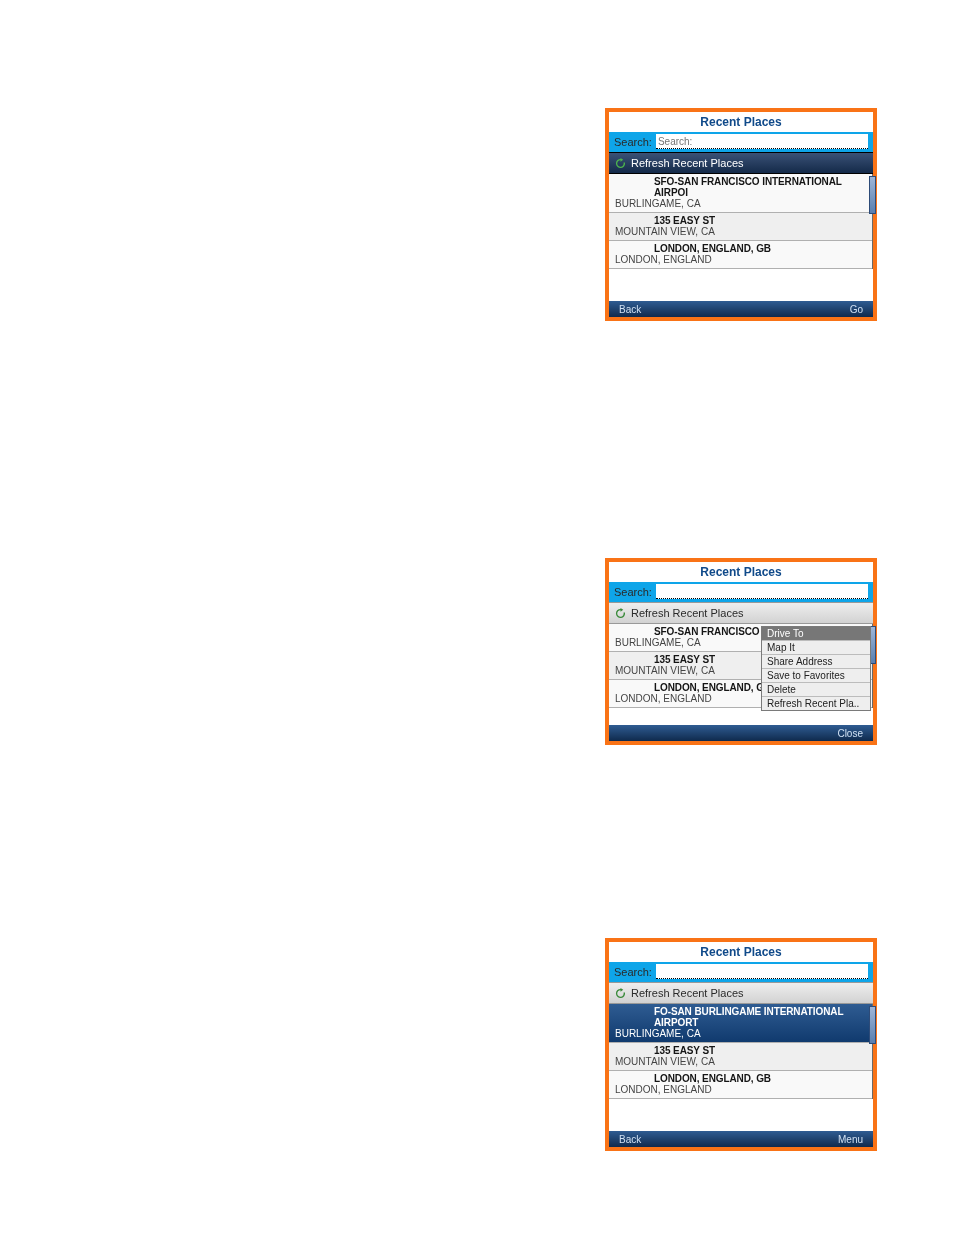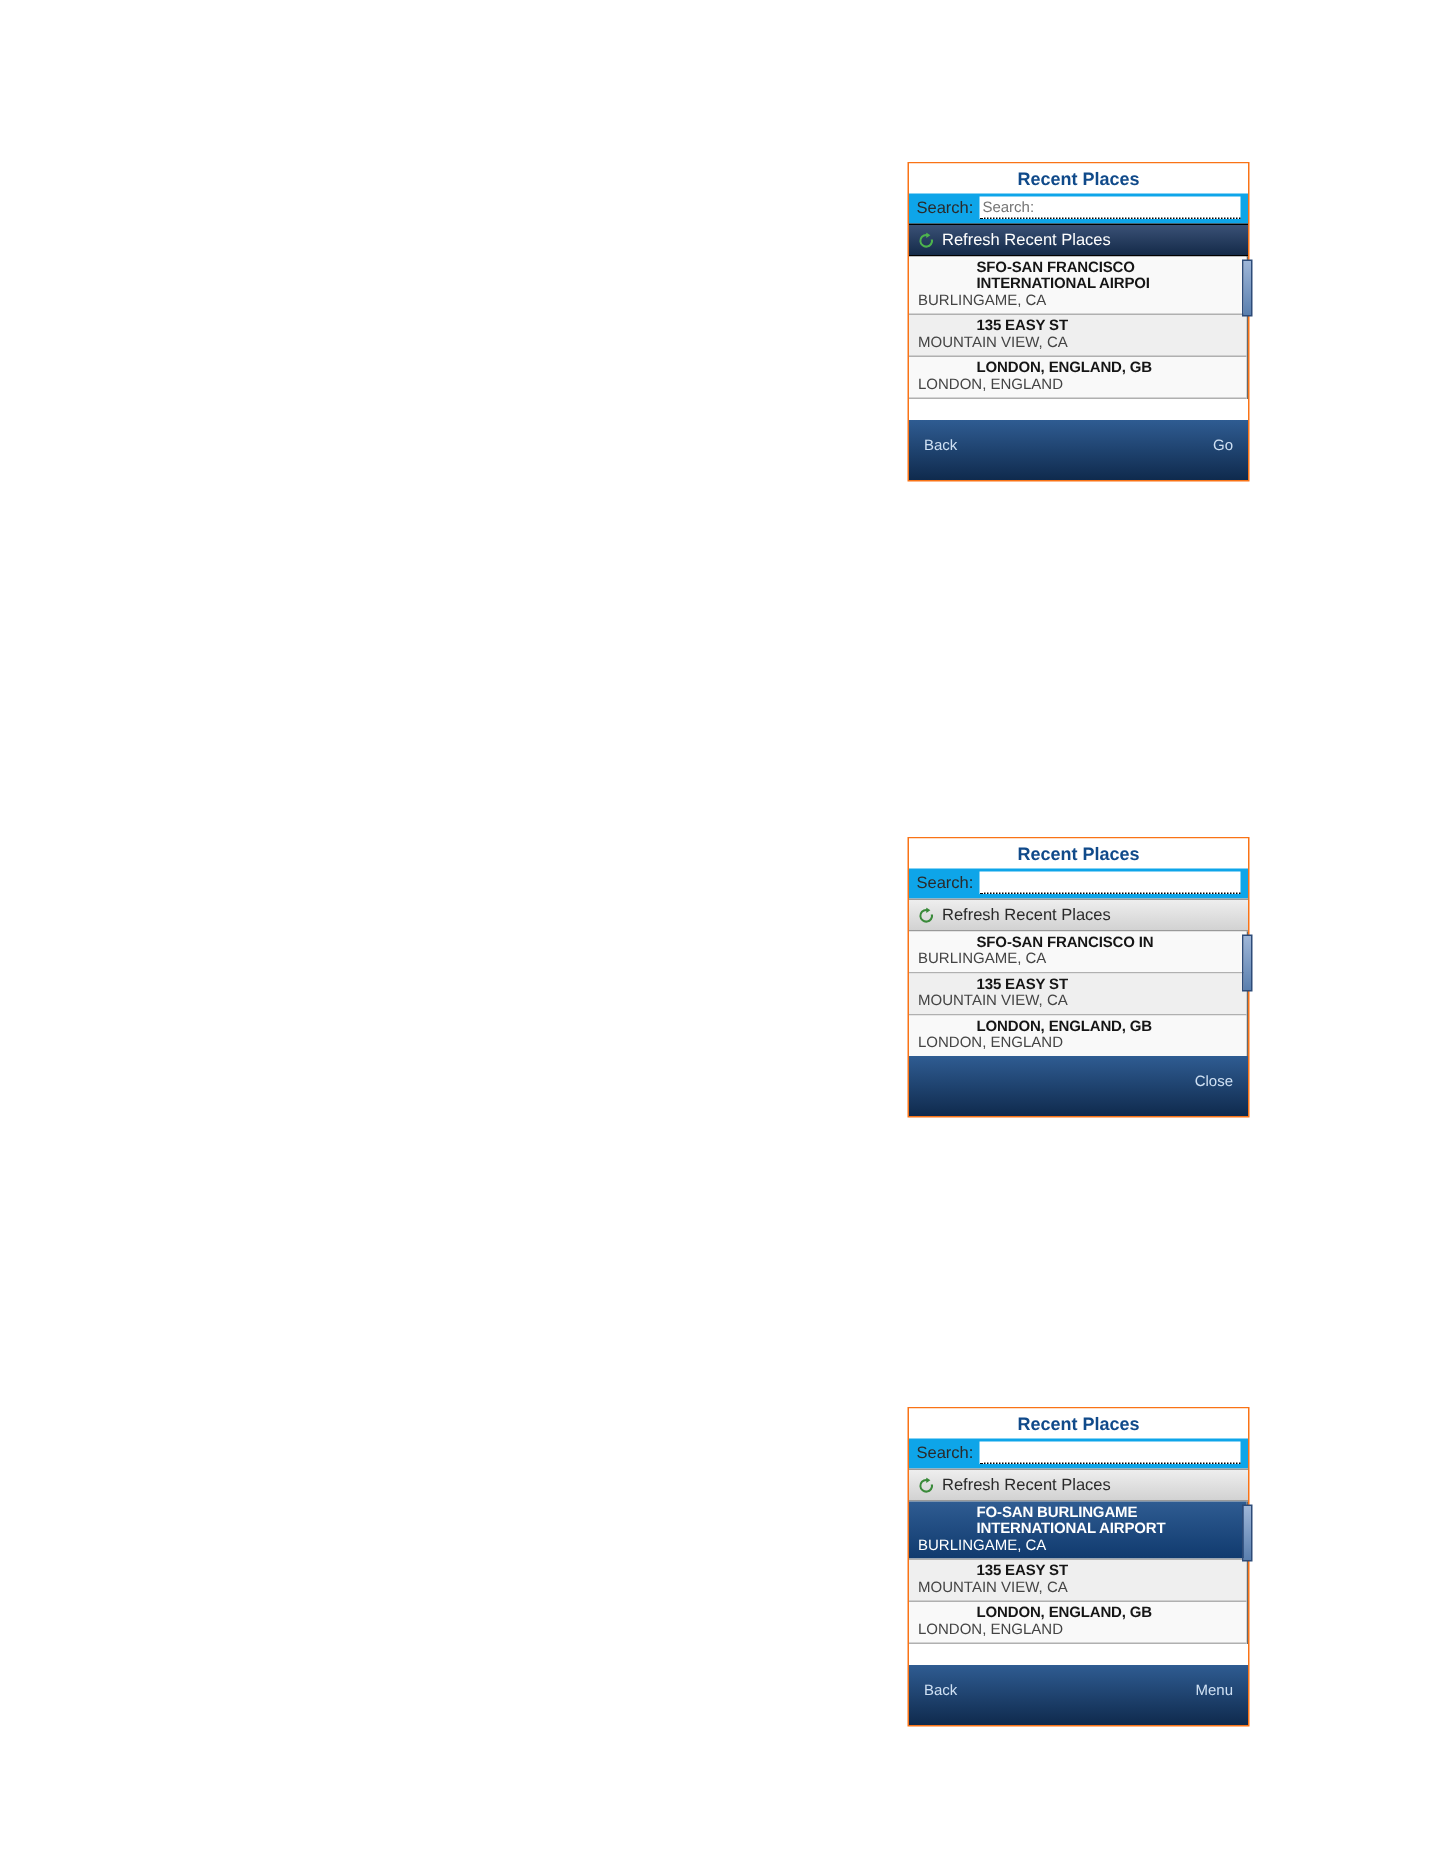--- a/index.html
+++ b/index.html
@@ -8,21 +8,21 @@
   
   .text-area { position:absolute; left:155px; top:310px; width:440px; }
   ul.bullets { list-style:disc; padding-left:18px; margin:0 0 24px 0; }
   ul.bullets li { font-size:12px; line-height:18px; margin:12px 0; color:transparent; }
   
   ul.bullets li span { visibility:hidden; }
 
   
   .phone {
     position:absolute; left:605px;
-    width:228px; border:1px solid #f97316; box-sizing:border-box;
+    width:272px; border:4px solid #f97316; box-sizing:border-box;
     background:#fff; font-size:10px;
   }
   .ph-a { top:108px; height:213px; }
   .ph-b { top:558px; height:187px; }
   .ph-c { top:938px; height:213px; }
 
   .ph-title { text-align:center; font-weight:bold; color:#104a8a; font-size:12px; padding:3px 0; background:#fff; }
   .ph-search { display:flex; align-items:center; padding:2px 5px 3px 5px; background:#0ea5e9; }
   .ph-search-label { color:#2a2a2a; font-size:11px; margin-right:4px; }
   .ph-search-input { flex:1; border:none; border-bottom:1px dotted #000; font-size:10px; height:12px; }
@@ -51,21 +51,21 @@
     background:linear-gradient(#2f5c92,#103a6e); color:#fff;
   }
   .item.sel .i-line1, .item.sel .i-line2 { color:#fff; }
   .i-line1 { font-weight:bold; color:#151515; font-size:10px; letter-spacing:-0.1px;margin-left:39px; }
   .i-line2 { color:#444; font-size:10px; }
 
   .bottombar {
     position:absolute; left:0; right:0; bottom:0; height:16px;
     background:linear-gradient(#2f5c92,#0f2a4d);
     color:#cfe0f3; font-size:10px;
-    display:flex; justify-content:space-between; align-items:flex-start; padding:12px 10px;
+    display:flex; justify-content:space-between; align-items:center; padding:0 10px;
   }
 
   
   .popup {
     position:absolute; right:2px; top:64px; width:108px;
     background:#eee; border:1px solid #7a7a7a; font-size:10px;
   }
   .popup div {
     padding:1px 5px; border-bottom:1px solid #bcbcbc; color:#222; white-space:nowrap;
   }
@@ -157,20 +157,28 @@
       </div>
       <div class="item alt">
         <div class="i-line1">135 EASY ST</div>
         <div class="i-line2">MOUNTAIN VIEW, CA</div>
       </div>
       <div class="item">
         <div class="i-line1">LONDON, ENGLAND, GB</div>
         <div class="i-line2">LONDON, ENGLAND</div>
       </div>
     </div>
+    <div class="popup">
+      <div class="sel-dk">Drive To</div>
+      <div>Map It</div>
+      <div>Share Address</div>
+      <div>Save to Favorites</div>
+      <div>Delete</div>
+      <div>Refresh Recent Pla..</div>
+    </div>
     <div class="bottombar">
       <span></span>
       <span>Close</span>
     </div>
   </div>
 
   <div class="phone ph-c">
     <div class="ph-title">Recent Places</div>
     <div class="ph-search">
       <span class="ph-search-label">Search:</span>

